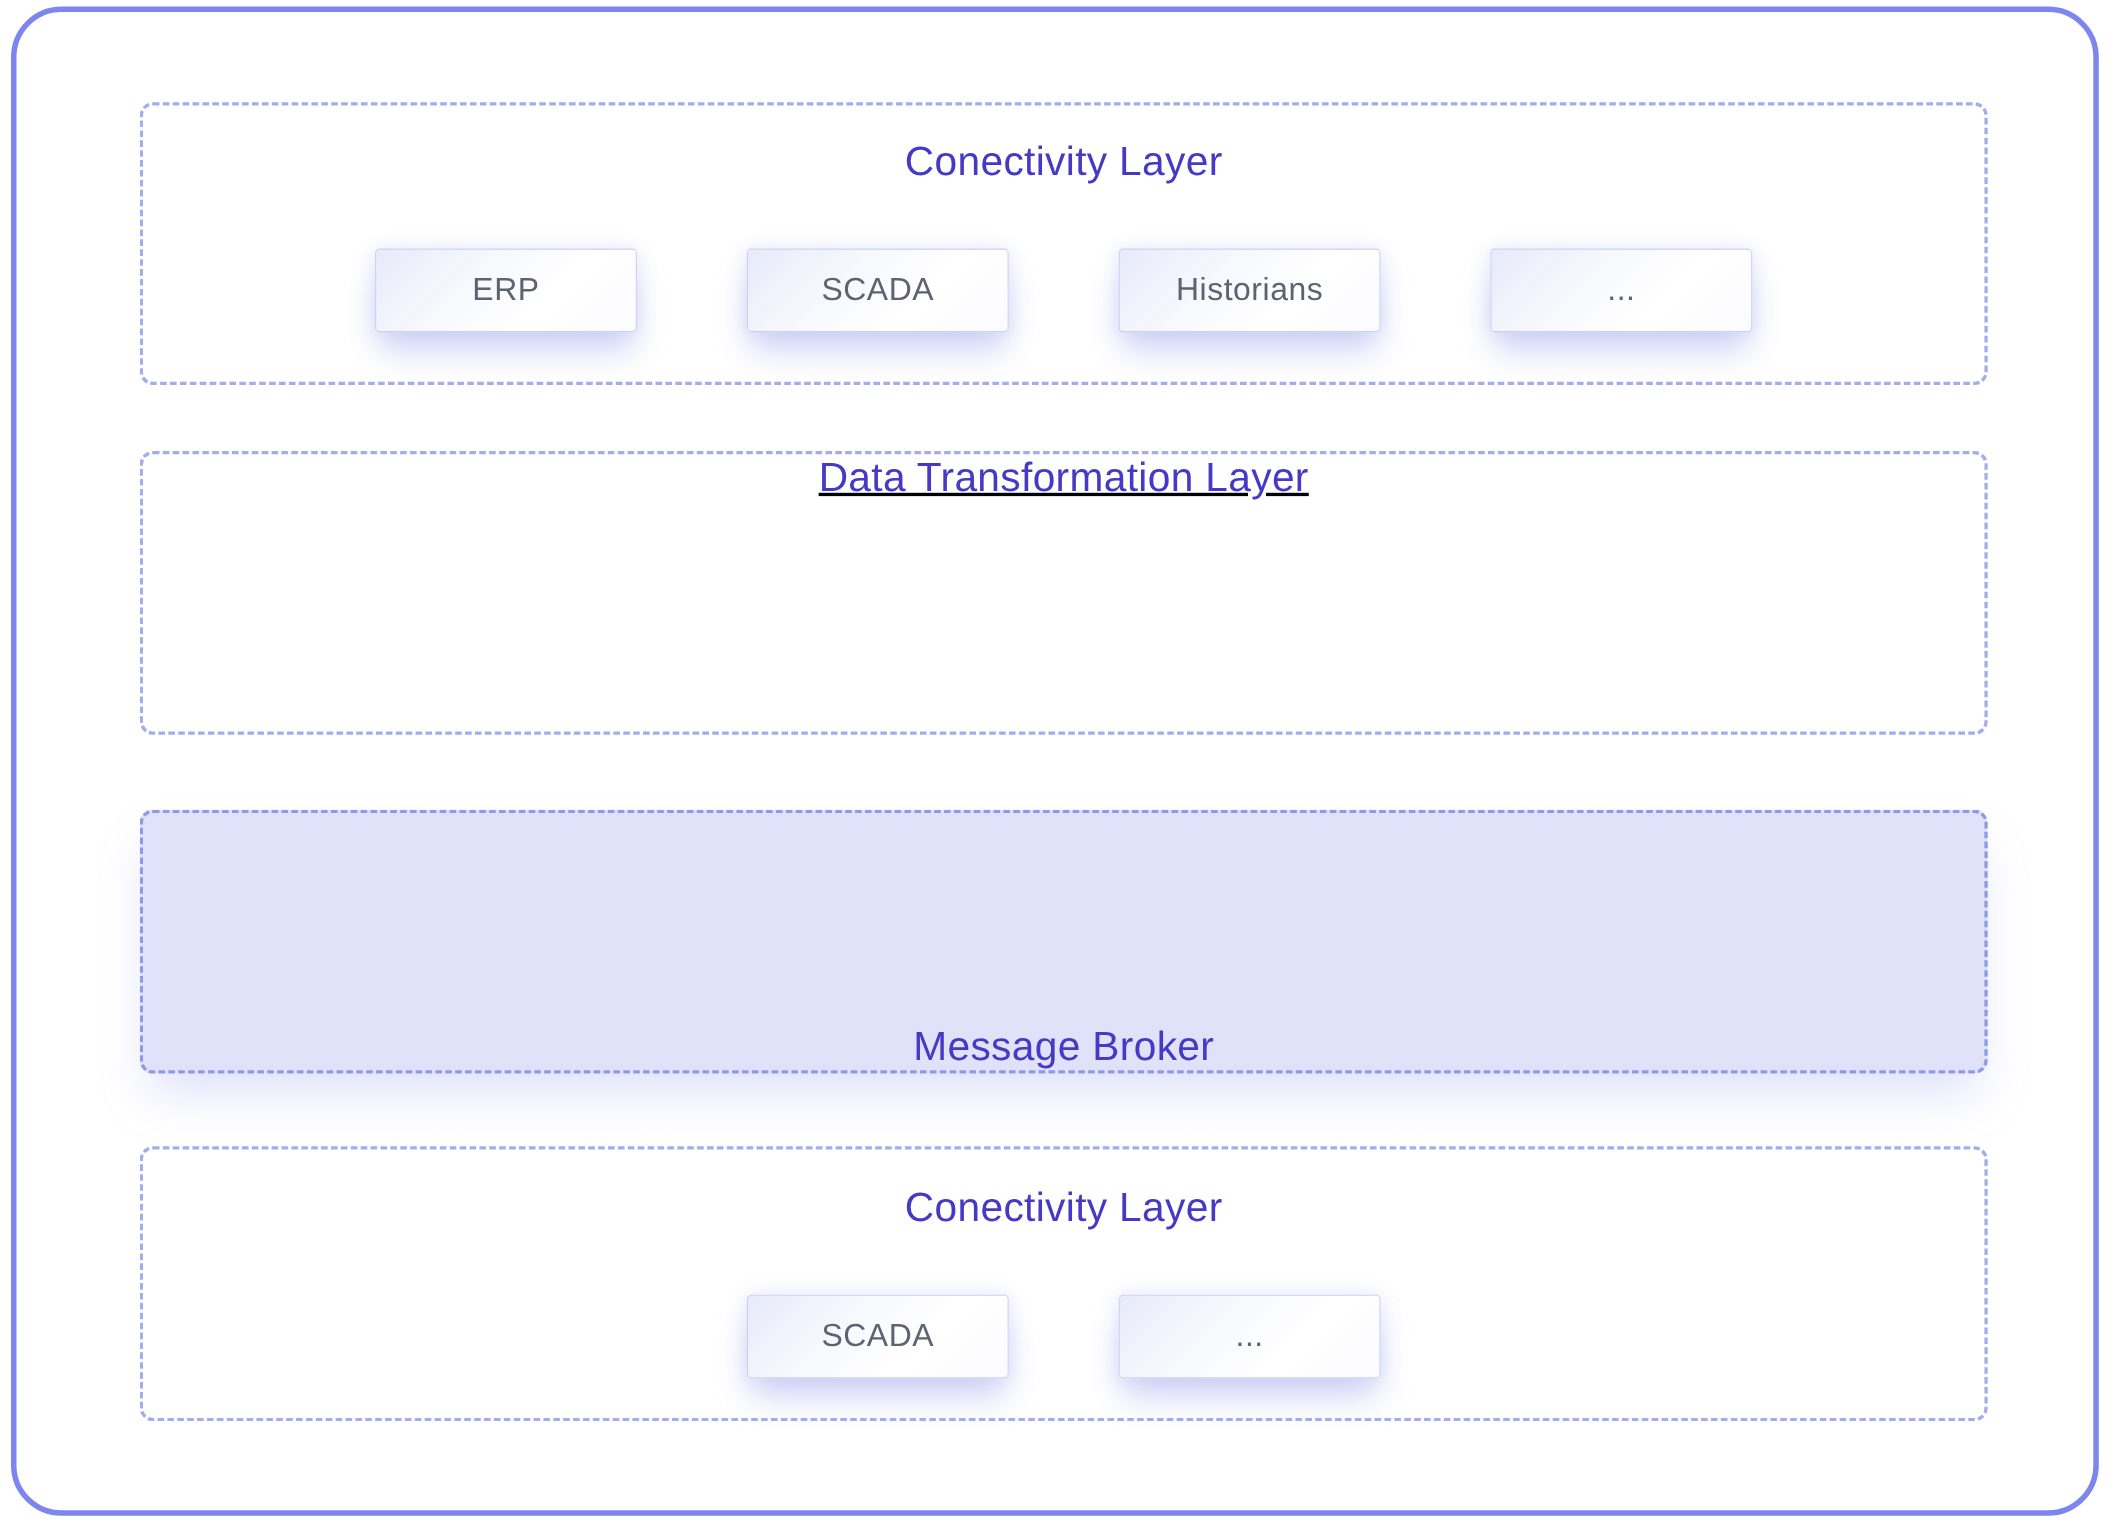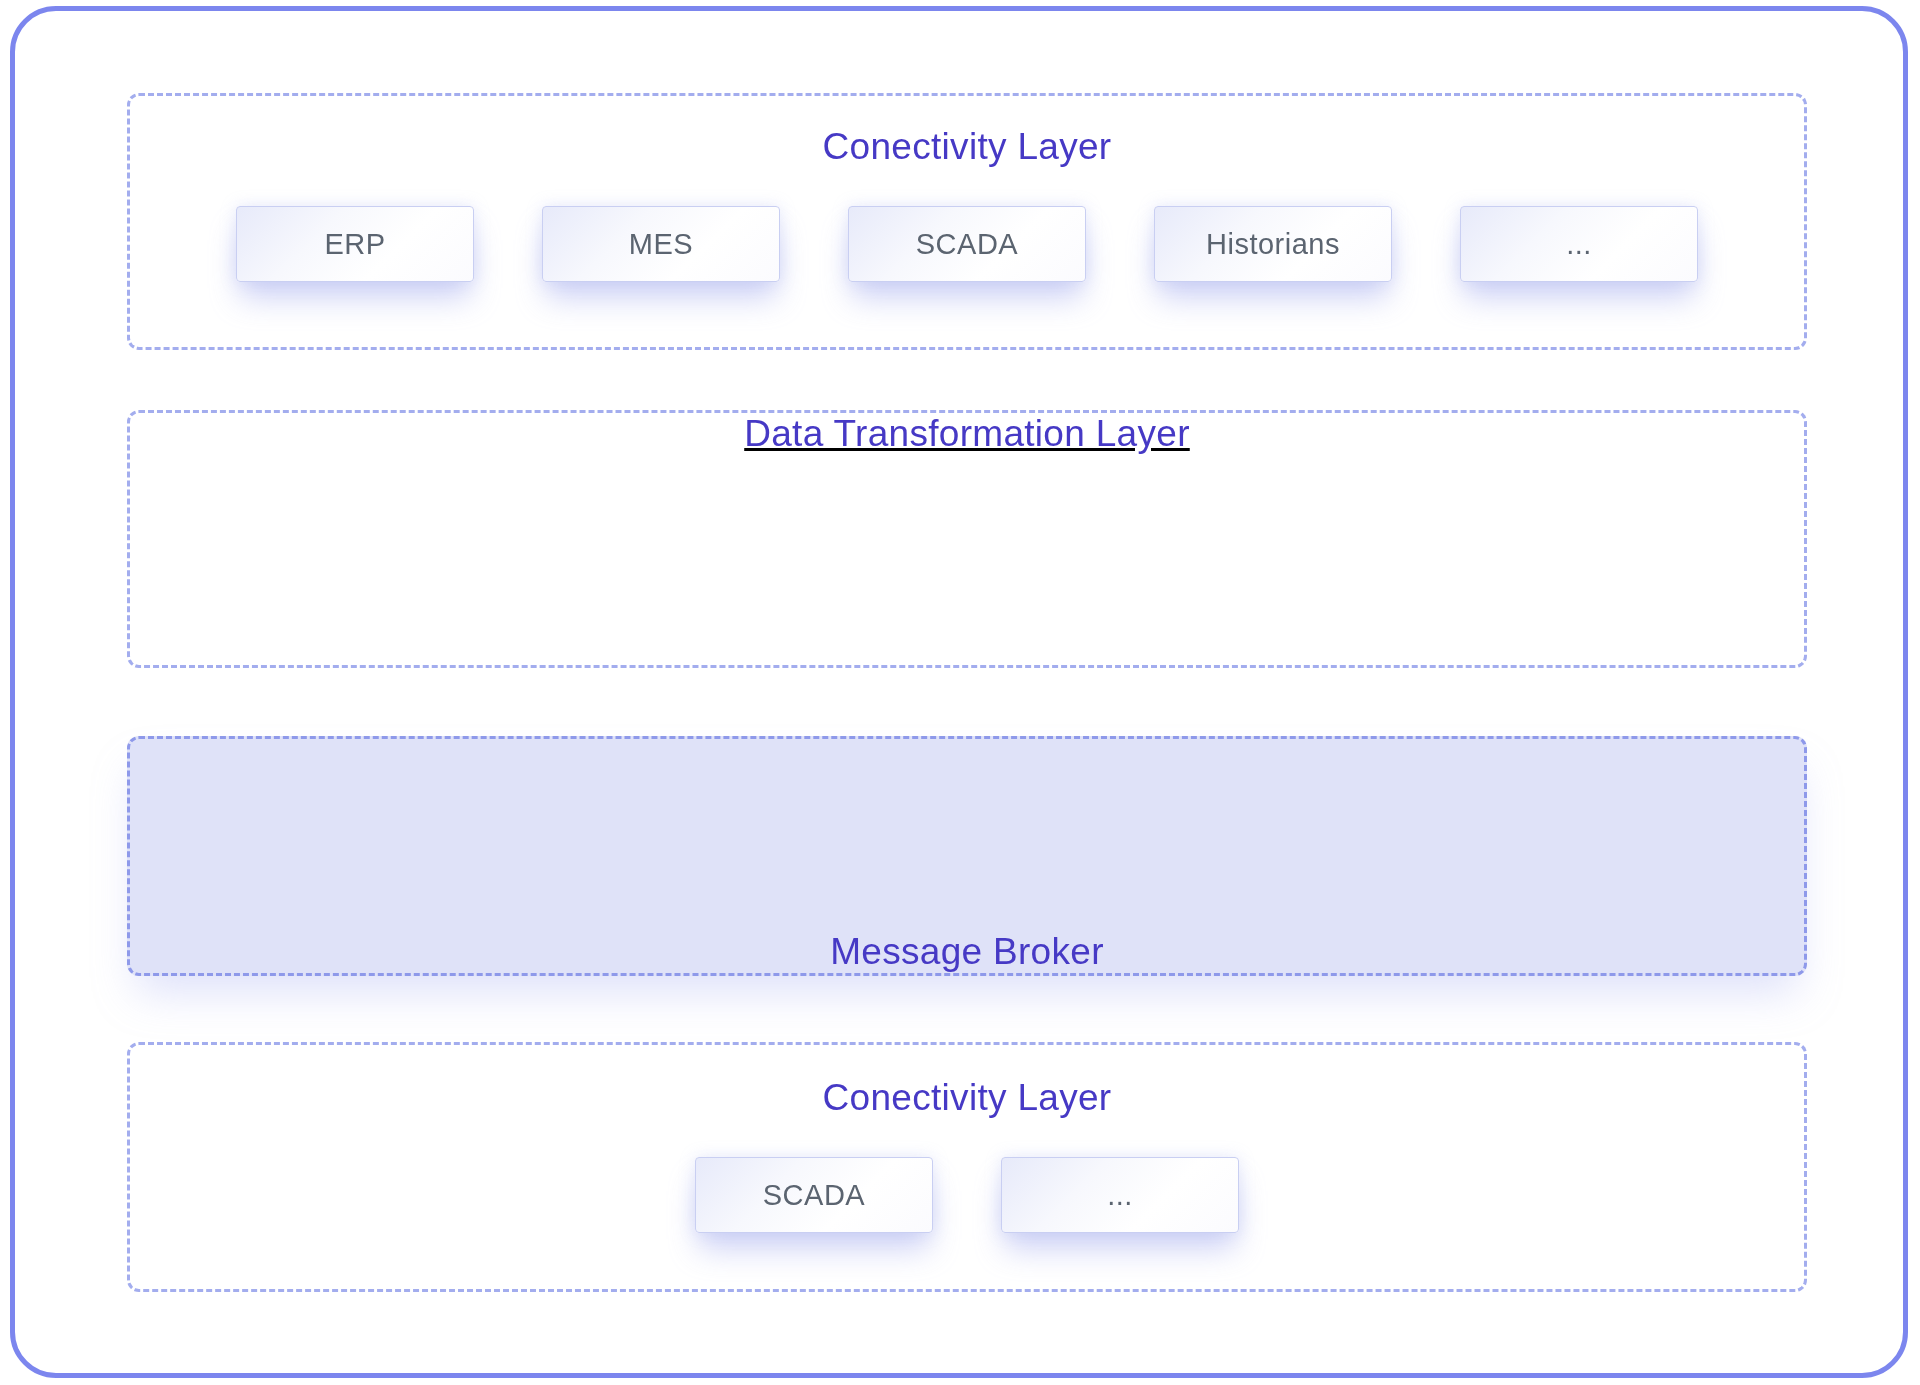--- a/index.html
+++ b/index.html
@@ -56,22 +56,22 @@
     font-weight: 500;
     color: #4639c5;
     letter-spacing: 0.3px;
   }
   .layer-1 .layer-title { margin-top: 30px; }
   .layer-4 .layer-title { margin-top: 32px; }
 
   .item-row {
     display: flex;
     justify-content: center;
-    gap: 68px;
-    margin-top: 38px;
+    gap: 100px;
+    margin-top: 58px;
   }
 
   .item-box {
     width: 238px;
     height: 76px;
     box-sizing: border-box;
     display: flex;
     align-items: center;
     justify-content: center;
     border: 1px solid #c9cff2;
@@ -88,23 +88,20 @@
 </head>
 <body>
 
 <div class="frame"></div>
 
 <section class="layer layer-1">
   <h2 class="layer-title">Conectivity Layer</h2>
   <div class="item-row">
     <div class="item-box">
       <span>ERP</span>
-    </div>
-    <div class="item-box">
-      <span>MES</span>
     </div>
     <div class="item-box">
       <span>SCADA</span>
     </div>
     <div class="item-box">
       <span>Historians</span>
     </div>
     <div class="item-box">
       <span>...</span>
     </div>

